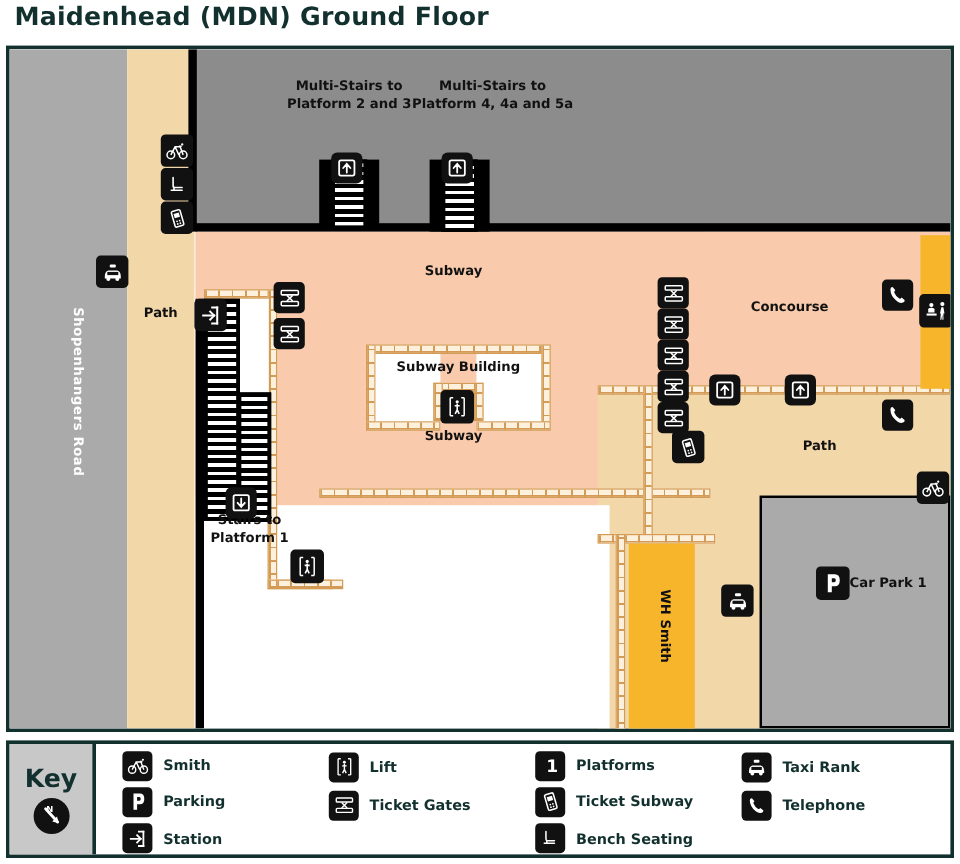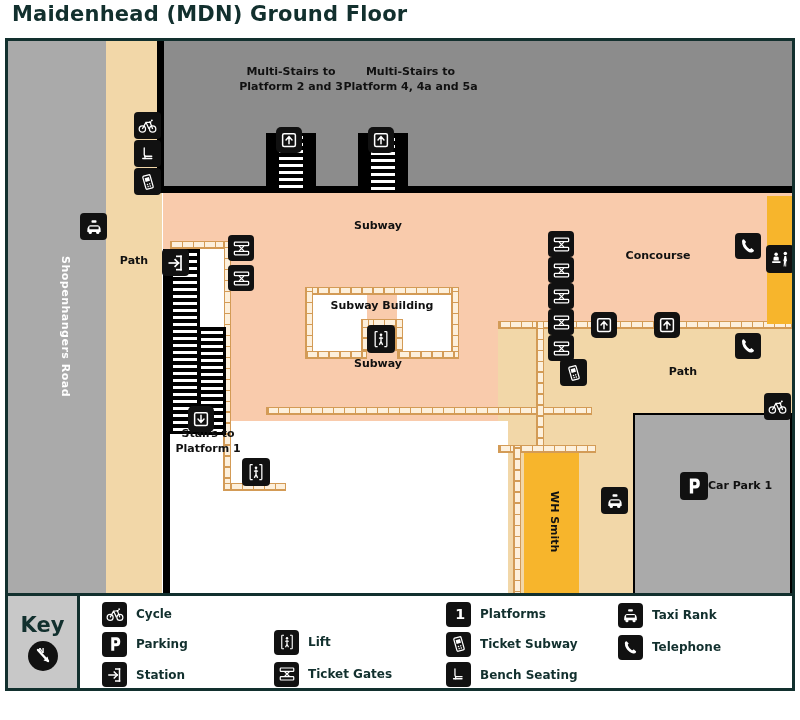--- a/index.html
+++ b/index.html
@@ -66,37 +66,37 @@
   }
   
   .ico{
     position:absolute;background:#111;border-radius:4px;
     display:flex;align-items:center;justify-content:center;
     box-sizing:border-box;
   }
   .ico svg{display:block;}
   
   #key-panel{
-    position:absolute;left:5px;top:593px;width:790px;height:98px;
+    position:absolute;left:5px;top:617px;width:790px;height:98px;
     border:3px solid #12302e;box-sizing:border-box;background:#ffffff;
     display:flex;
   }
   #key-box{
     width:72px;height:100%;background:#c8c8c8;
     border-right:3px solid #12302e;
     display:flex;flex-direction:column;align-items:center;justify-content:center;
     gap:4px;box-sizing:border-box;
   }
   #key-word{font-size:21px;font-weight:bold;color:#12302e;}
   #key-compass{width:30px;height:30px;border-radius:50%;background:#111;
     display:flex;align-items:center;justify-content:center;}
   #key-cols{flex:1;display:flex;padding:5px 0 0 22px;box-sizing:border-box;}
   .key-col{display:flex;flex-direction:column;gap:4px;}
   .key-col.c1{width:172px;}
-  .key-col.c2{width:172px;justify-content:flex-end;}
+  .key-col.c2{width:172px;}
   .key-col.c3{width:172px;}
   .key-col.c4{width:172px;}
   .key-item{display:flex;align-items:center;gap:9px;height:28px;}
   .key-ico{width:25px;height:25px;background:#111;border-radius:4px;
     display:flex;align-items:center;justify-content:center;flex:none;}
   .key-label{font-size:12px;font-weight:bold;color:#12302e;white-space:nowrap;}
 </style>
 </head>
 <body>
 
@@ -412,21 +412,21 @@
     <div class="key-col c1">
       <div class="key-item">
         <span class="key-ico">
           <svg width="18" height="18" viewBox="0 0 24 24" fill="none" stroke="#fff" stroke-width="1.6">
             <circle cx="5.5" cy="16.5" r="4"></circle>
               <circle cx="18.5" cy="16.5" r="4"></circle>
             <path d="M5.5 16.5 L10 8 L16 8 M10 8 L14 16.5 M18.5 16.5 L15.5 8.5 M14 7.5 L17 7.5"></path>
             <circle cx="17.5" cy="5.5" r="1.2" fill="#fff" stroke="none"></circle>
           </svg>
         </span>
-        <span class="key-label">Cycle</span>
+        <span class="key-label">Smith</span>
       </div>
       <div class="key-item">
         <span class="key-ico">
           <svg width="18" height="18" viewBox="0 0 24 24" fill="#fff">
             <path d="M7 3 L7 21 L11 21 L11 15 L14 15 Q19 15 19 9 Q19 3 14 3 Z M11 7 L13.5 7 Q15 7 15 9 Q15 11 13.5 11 L11 11 Z"></path>
           </svg>
         </span>
         <span class="key-label">Parking</span>
       </div>
       <div class="key-item">

